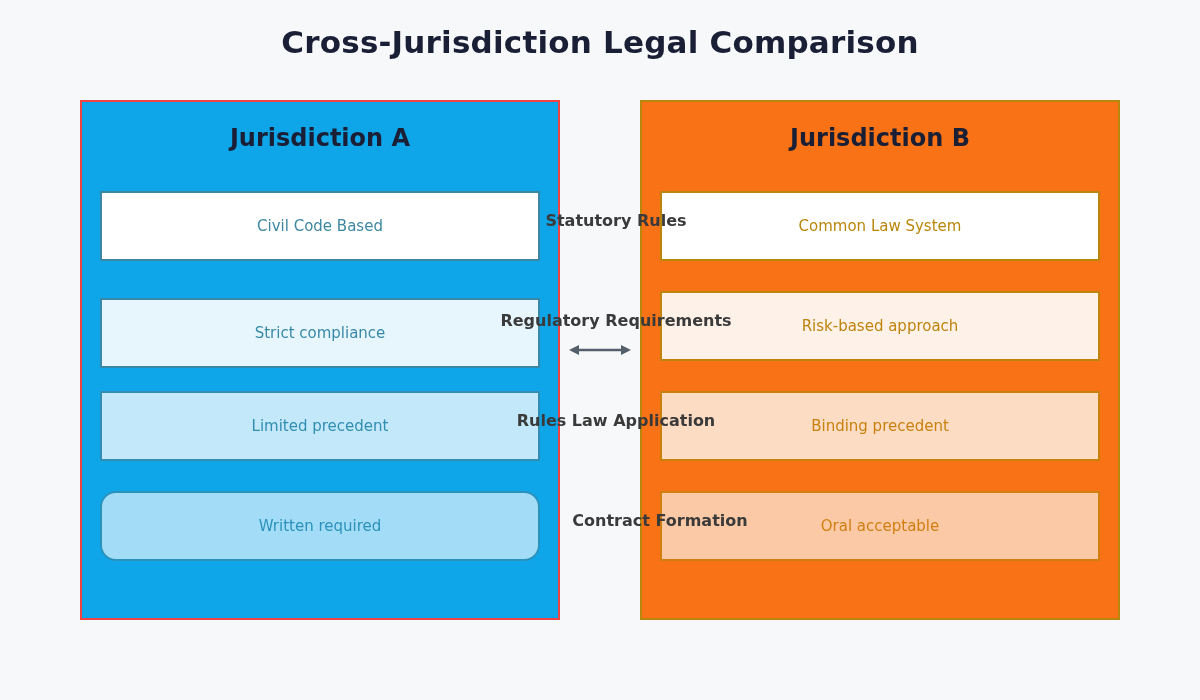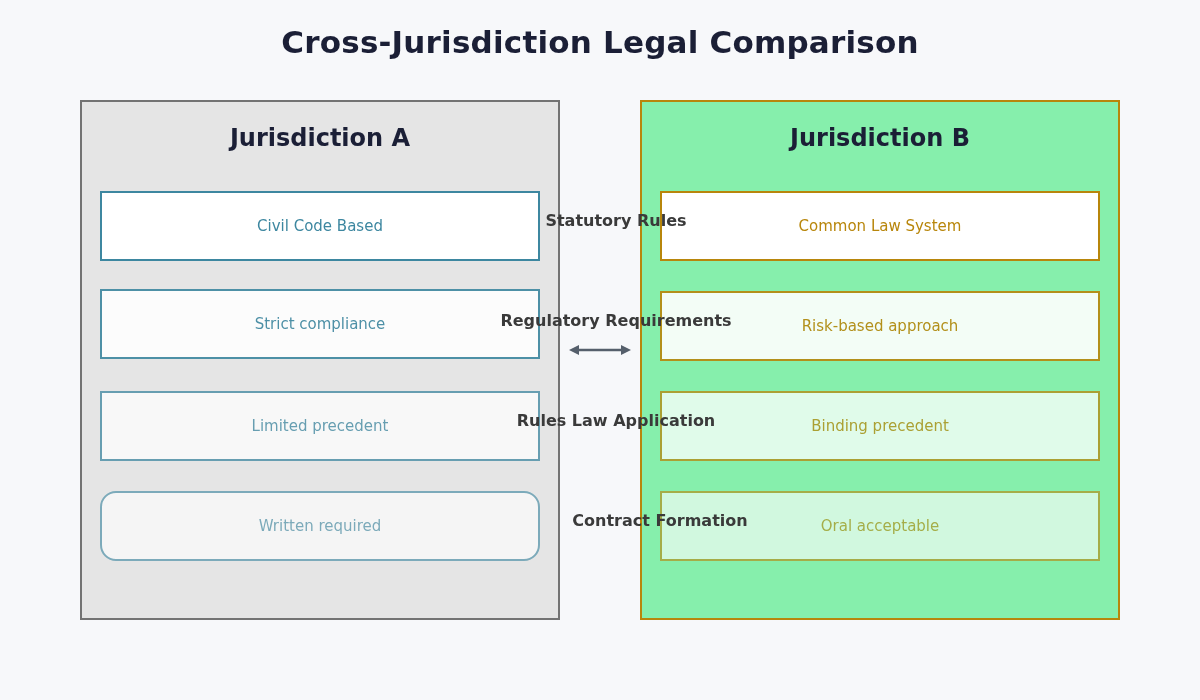--- a/index.html
+++ b/index.html
@@ -31,26 +31,26 @@
   
   .panel {
     position: absolute;
     top: 100px;
     width: 480px;
     height: 520px;
     box-sizing: border-box;
   }
   .panel-left {
     left: 80px;
-    background: #e5e5e5;
-    border: 2px solid #737373;
+    background: #0ea5e9;
+    border: 2px solid #ef4444;
   }
   .panel-right {
     left: 640px;
-    background: #86efac;
+    background: #f97316;
     border: 2px solid #b8860b;
   }
   .panel-title {
     position: absolute;
     top: 22px;
     left: 0;
     width: 100%;
     text-align: center;
     font-size: 24px;
     font-weight: bold;
@@ -98,21 +98,21 @@
 <body>
 
 <div class="page-title">Cross-Jurisdiction Legal Comparison</div>
 
 <div class="panel panel-left">
   <div class="panel-title">Jurisdiction A</div>
 
   <div class="value-box" style="top:89px;  opacity:1.00;">
     <span>Civil Code Based</span>
   </div>
-  <div class="value-box" style="top:187px; opacity:0.90;">
+  <div class="value-box" style="top:196px; opacity:0.90;">
     <span>Strict compliance</span>
   </div>
   <div class="value-box" style="top:289px; opacity:0.75;">
     <span>Limited precedent</span>
   </div>
   <div class="value-box" style="top:389px; opacity:0.62;border-radius:16px;">
     <span>Written required</span>
   </div>
 </div>
 

